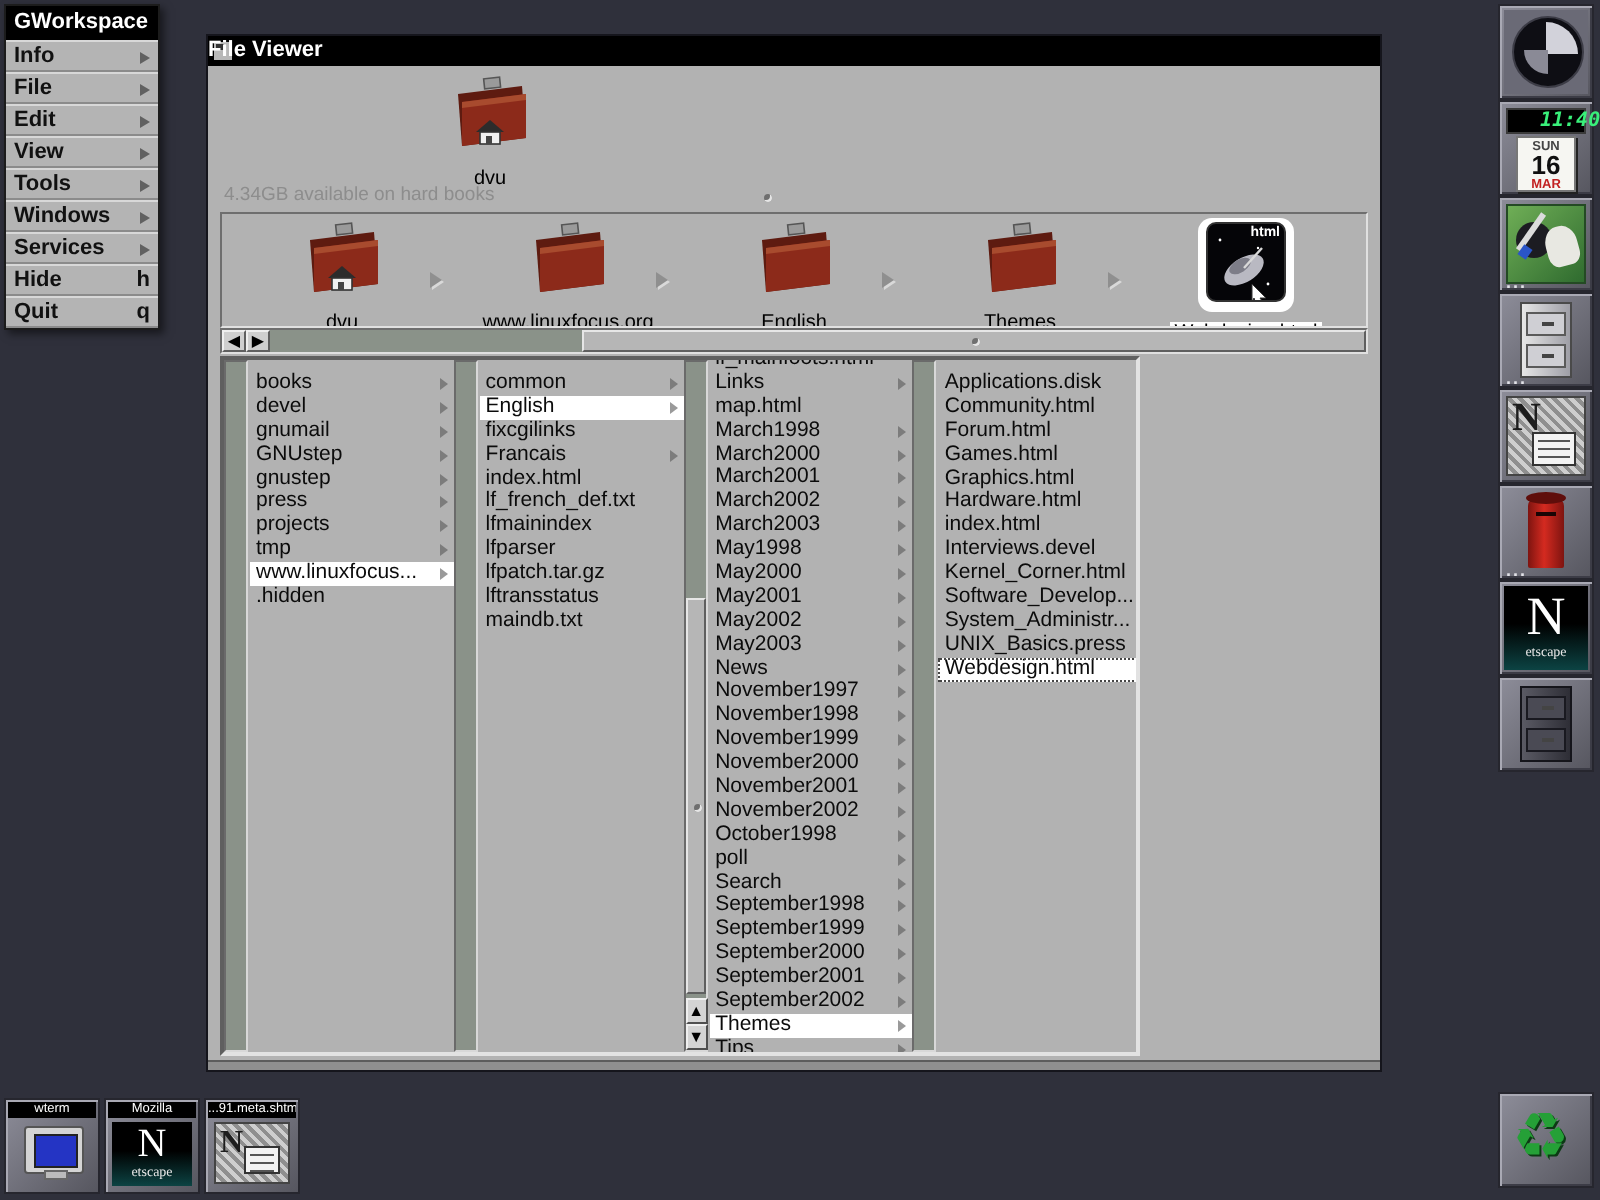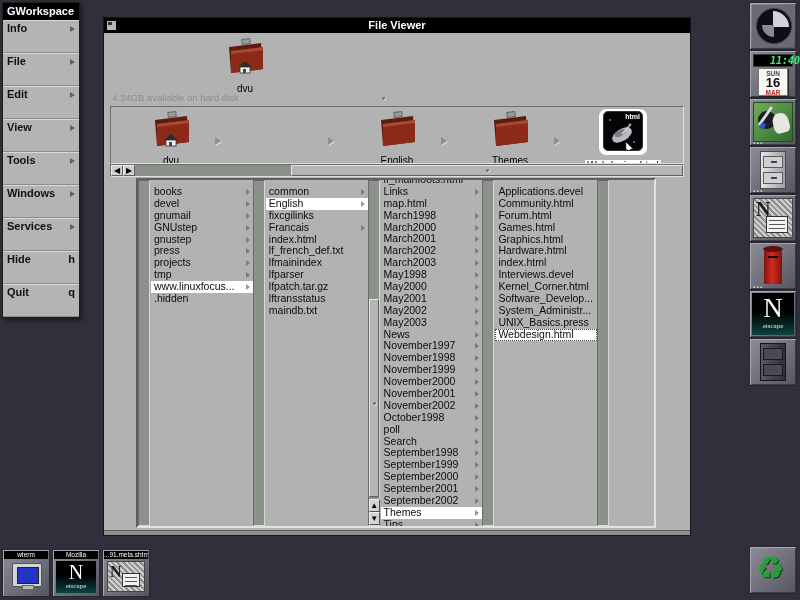--- a/index.html
+++ b/index.html
@@ -2,30 +2,30 @@
 <html><head>
 <meta charset="utf-8">
 <style>
   * { margin:0; padding:0; box-sizing:border-box; }
   html,body { width:800px; height:600px; overflow:hidden; }
   body { font-family:"Liberation Sans", sans-serif; background:#2f303b; position:relative; }
 
   
   #menu { position:absolute; left:2px; top:2px; width:78px; border:1px solid #1c1c1c; background:#b4b4b4; box-shadow:2px 2px 4px rgba(0,0,0,.5); }
   .menu-title { background:#000; color:#fff; font-size:11px; font-weight:bold; padding:2px 4px 3px; }
-  .menu-item { position:relative; height:33px; line-height:15px; font-size:11px; font-weight:bold; color:#111; padding:0 4px;
+  .menu-item { position:relative; height:16px; line-height:15px; font-size:11px; font-weight:bold; color:#111; padding:0 4px;
                background:#b4b4b4; border-top:1px solid #d8d8d8; border-bottom:1px solid #8b8b8b; }
   .menu-item .key { position:absolute; right:4px; top:0; font-weight:bold; }
   .tri { display:inline-block; width:0; height:0; border-left:5px solid #616161; border-top:3px solid transparent; border-bottom:3px solid transparent; }
   .menu-item .tri { position:absolute; right:4px; top:5px; }
 
   
   #window { position:absolute; left:104px; top:18px; width:586px; height:517px; background:#b2b2b2; outline:1px solid #15151c; }
   .titlebar { position:absolute; left:0; top:0; width:100%; height:15px; background:#000; }
-  .titlebar .wtitle { position:absolute; left:0; right:0; top:1px; text-align:center; color:#fff; font-size:11px; font-weight:bold; }
+  .titlebar .wtitle { position:absolute; left:0; right:0; top:1px; text-align:left; color:#fff; font-size:11px; font-weight:bold; }
   .minibtn { position:absolute; left:2px; top:2px; width:11px; height:11px; background:#b8b8b8; border:1px solid #000; }
   .minibtn::after { content:""; position:absolute; left:1px; top:1px; width:4px; height:3px; background:#333; }
 
   .dimple { position:absolute; width:4px; height:4px; border-radius:50%; background:#6f6f6f; box-shadow:inset -1px -1px 0 #e6e6e6; }
 
   
   #top-folder { position:absolute; left:96px; top:20px; width:90px; text-align:center; }
   #top-folder .flabel { font-size:10px; color:#000; margin-top:1px; }
   #disk-info { position:absolute; left:8px; top:74px; font-size:9.5px; color:#8d8d8d; }
 
@@ -42,22 +42,22 @@
 
   
   #hscroll { position:absolute; left:6px; top:146px; width:574px; height:13px; background:#8a9289;
              border:1px solid; border-color:#6e6e6e #e0e0e0 #e0e0e0 #6e6e6e; }
   .hbtn { position:absolute; top:0; width:12px; height:11px; background:#cfcfcf; border:1px solid; border-color:#efefef #5f5f5f #5f5f5f #efefef;
           font-size:8px; line-height:10px; text-align:center; color:#000; }
   #hknob { position:absolute; left:180px; top:0; width:392px; height:11px; background:#b6b6b6; border:1px solid; border-color:#e6e6e6 #5f5f5f #5f5f5f #e6e6e6; }
   #hknob .dimple { left:194px; top:3px; }
 
   
-  #browser { position:absolute; left:6px; top:160px; width:520px; height:350px; background:#b2b2b2;
-             border:2px solid; border-color:#5f5f5f #e2e2e2 #e2e2e2 #5f5f5f; overflow:hidden;margin-left:26px; }
+  #browser { position:absolute; left:6px; top:160px; width:460px; height:350px; background:#b2b2b2;
+             border:2px solid; border-color:#5f5f5f #e2e2e2 #e2e2e2 #5f5f5f; overflow:hidden; }
   .bcol { position:absolute; top:0; height:100%; overflow:hidden; }
   .vstrip { position:absolute; left:0; top:0; width:12px; height:100%; background:#8a9289;
             border:1px solid; border-color:#6a6a6a #d8d8d8 #d8d8d8 #6a6a6a; }
   .vknob { position:absolute; left:0; width:10px; background:#b6b6b6; border:1px solid; border-color:#e6e6e6 #5f5f5f #5f5f5f #e6e6e6; }
   .vbtn { position:absolute; left:0; width:11px; height:13px; background:#d4d4d4; border:1px solid; border-color:#efefef #4f4f4f #4f4f4f #efefef;
           font-size:8px; line-height:11px; text-align:center; color:#000; }
   .blist { position:absolute; left:13px; right:0; top:0; bottom:0; padding-top:6px; }
   .brow { position:relative; height:11.9px; line-height:11.9px; font-size:10.5px; color:#0b0b0b; padding:0 10px 0 3px; white-space:nowrap; overflow:hidden; }
   .brow.sel { background:#fff; }
   .brow.focus { outline:1px dotted #444; outline-offset:-1px; }
@@ -158,34 +158,40 @@
             <polygon points="6,9 38,5 40,31 8,35" fill="#5e1b10"></polygon>
             <polygon points="8,13 40,9 40,31 8,35" fill="#8c2a1a"></polygon>
             <polygon points="8,13 40,9 40,12 8,16" fill="#a84b2e"></polygon>
           </svg><span class="house"><svg width="16" height="13" viewBox="0 0 16 13">
               <polygon points="1,6 8,0 15,6" fill="#2c2c2c"></polygon>
               <rect x="3" y="6" width="10" height="6" fill="#f0f0f0" stroke="#333" stroke-width="0.8"></rect>
               <rect x="6" y="8" width="3" height="4" fill="#444"></rect>
             </svg></span></span></span>
     <div class="flabel">dvu</div>
   </div>
-  <div id="disk-info">4.34GB available on hard disk</div>
+  <div id="disk-info">4.34GB available on hard books</div>
   <span class="dimple" style="left:278px; top:79px;"></span>
 
   <div id="shelf">
       <div class="shelf-item" style="left: 15px;"><span class="ibox"><span class="icon44"><svg class="foldersvg" width="44" height="40" viewBox="0 0 44 40">
               <rect x="19" y="1" width="8" height="5" fill="#9a9a9a" stroke="#555" stroke-width="0.8" transform="rotate(-6 23 3)"></rect>
               <polygon points="6,9 38,5 40,31 8,35" fill="#5e1b10"></polygon>
               <polygon points="8,13 40,9 40,31 8,35" fill="#8c2a1a"></polygon>
               <polygon points="8,13 40,9 40,12 8,16" fill="#a84b2e"></polygon>
             </svg><span class="house"><svg width="16" height="13" viewBox="0 0 16 13">
                 <polygon points="1,6 8,0 15,6" fill="#2c2c2c"></polygon>
                 <rect x="3" y="6" width="10" height="6" fill="#f0f0f0" stroke="#333" stroke-width="0.8"></rect>
                 <rect x="6" y="8" width="3" height="4" fill="#444"></rect>
               </svg></span></span></span><div class="slabel">dvu</div></div>
+      <div class="shelf-item" style="left: 128px;"><span class="ibox"><span class="icon44"><svg class="foldersvg" width="44" height="40" viewBox="0 0 44 40">
+              <rect x="19" y="1" width="8" height="5" fill="#9a9a9a" stroke="#555" stroke-width="0.8" transform="rotate(-6 23 3)"></rect>
+              <polygon points="6,9 38,5 40,31 8,35" fill="#5e1b10"></polygon>
+              <polygon points="8,13 40,9 40,31 8,35" fill="#8c2a1a"></polygon>
+              <polygon points="8,13 40,9 40,12 8,16" fill="#a84b2e"></polygon>
+            </svg></span></span><div class="slabel">www.linuxfocus.org</div></div>
       <div class="shelf-item" style="left: 241px;"><span class="ibox"><span class="icon44"><svg class="foldersvg" width="44" height="40" viewBox="0 0 44 40">
               <rect x="19" y="1" width="8" height="5" fill="#9a9a9a" stroke="#555" stroke-width="0.8" transform="rotate(-6 23 3)"></rect>
               <polygon points="6,9 38,5 40,31 8,35" fill="#5e1b10"></polygon>
               <polygon points="8,13 40,9 40,31 8,35" fill="#8c2a1a"></polygon>
               <polygon points="8,13 40,9 40,12 8,16" fill="#a84b2e"></polygon>
             </svg></span></span><div class="slabel">English</div></div>
       <div class="shelf-item" style="left: 354px;"><span class="ibox"><span class="icon44"><svg class="foldersvg" width="44" height="40" viewBox="0 0 44 40">
               <rect x="19" y="1" width="8" height="5" fill="#9a9a9a" stroke="#555" stroke-width="0.8" transform="rotate(-6 23 3)"></rect>
               <polygon points="6,9 38,5 40,31 8,35" fill="#5e1b10"></polygon>
               <polygon points="8,13 40,9 40,31 8,35" fill="#8c2a1a"></polygon>
@@ -284,21 +290,21 @@
           <div class="brow"><span>September2000</span><span class="tri"></span></div>
           <div class="brow"><span>September2001</span><span class="tri"></span></div>
           <div class="brow"><span>September2002</span><span class="tri"></span></div>
           <div class="brow sel"><span>Themes</span><span class="tri"></span></div>
           <div class="brow"><span>Tips</span><span class="tri"></span></div>
         </div>
       </div>
       <div class="bcol" style="left: 344.4px; width: 114.8px;">
         <div class="vstrip"></div>
         <div class="blist">
-          <div class="brow"><span>Applications.devel</span></div>
+          <div class="brow"><span>Applications.disk</span></div>
           <div class="brow"><span>Community.html</span></div>
           <div class="brow"><span>Forum.html</span></div>
           <div class="brow"><span>Games.html</span></div>
           <div class="brow"><span>Graphics.html</span></div>
           <div class="brow"><span>Hardware.html</span></div>
           <div class="brow"><span>index.html</span></div>
           <div class="brow"><span>Interviews.devel</span></div>
           <div class="brow"><span>Kernel_Corner.html</span></div>
           <div class="brow"><span>Software_Develop...</span></div>
           <div class="brow"><span>System_Administr...</span></div>

